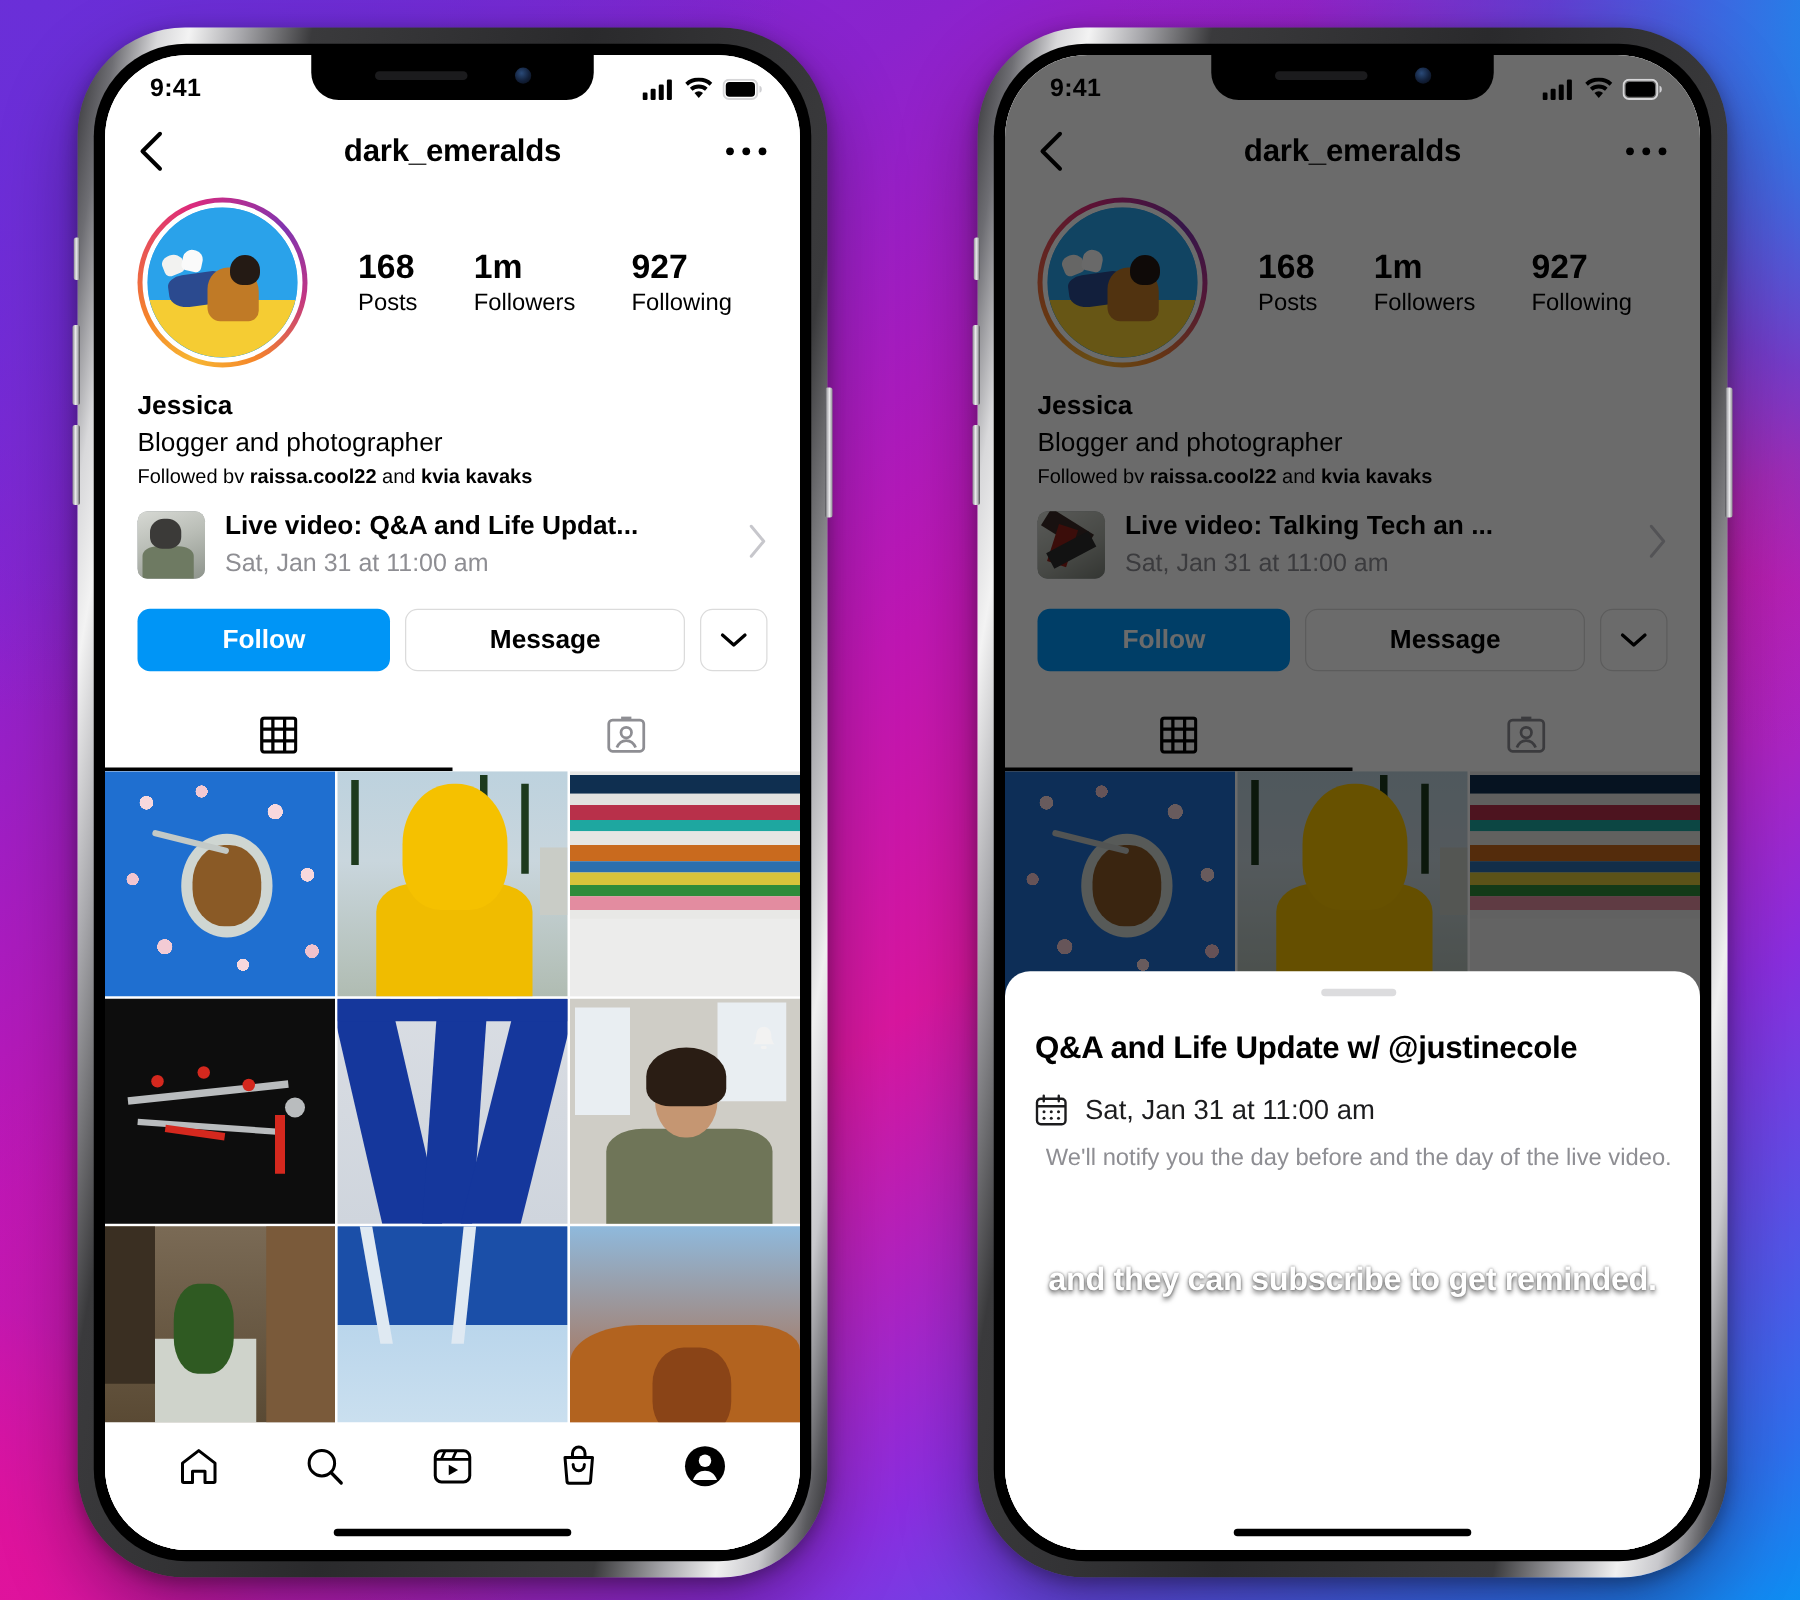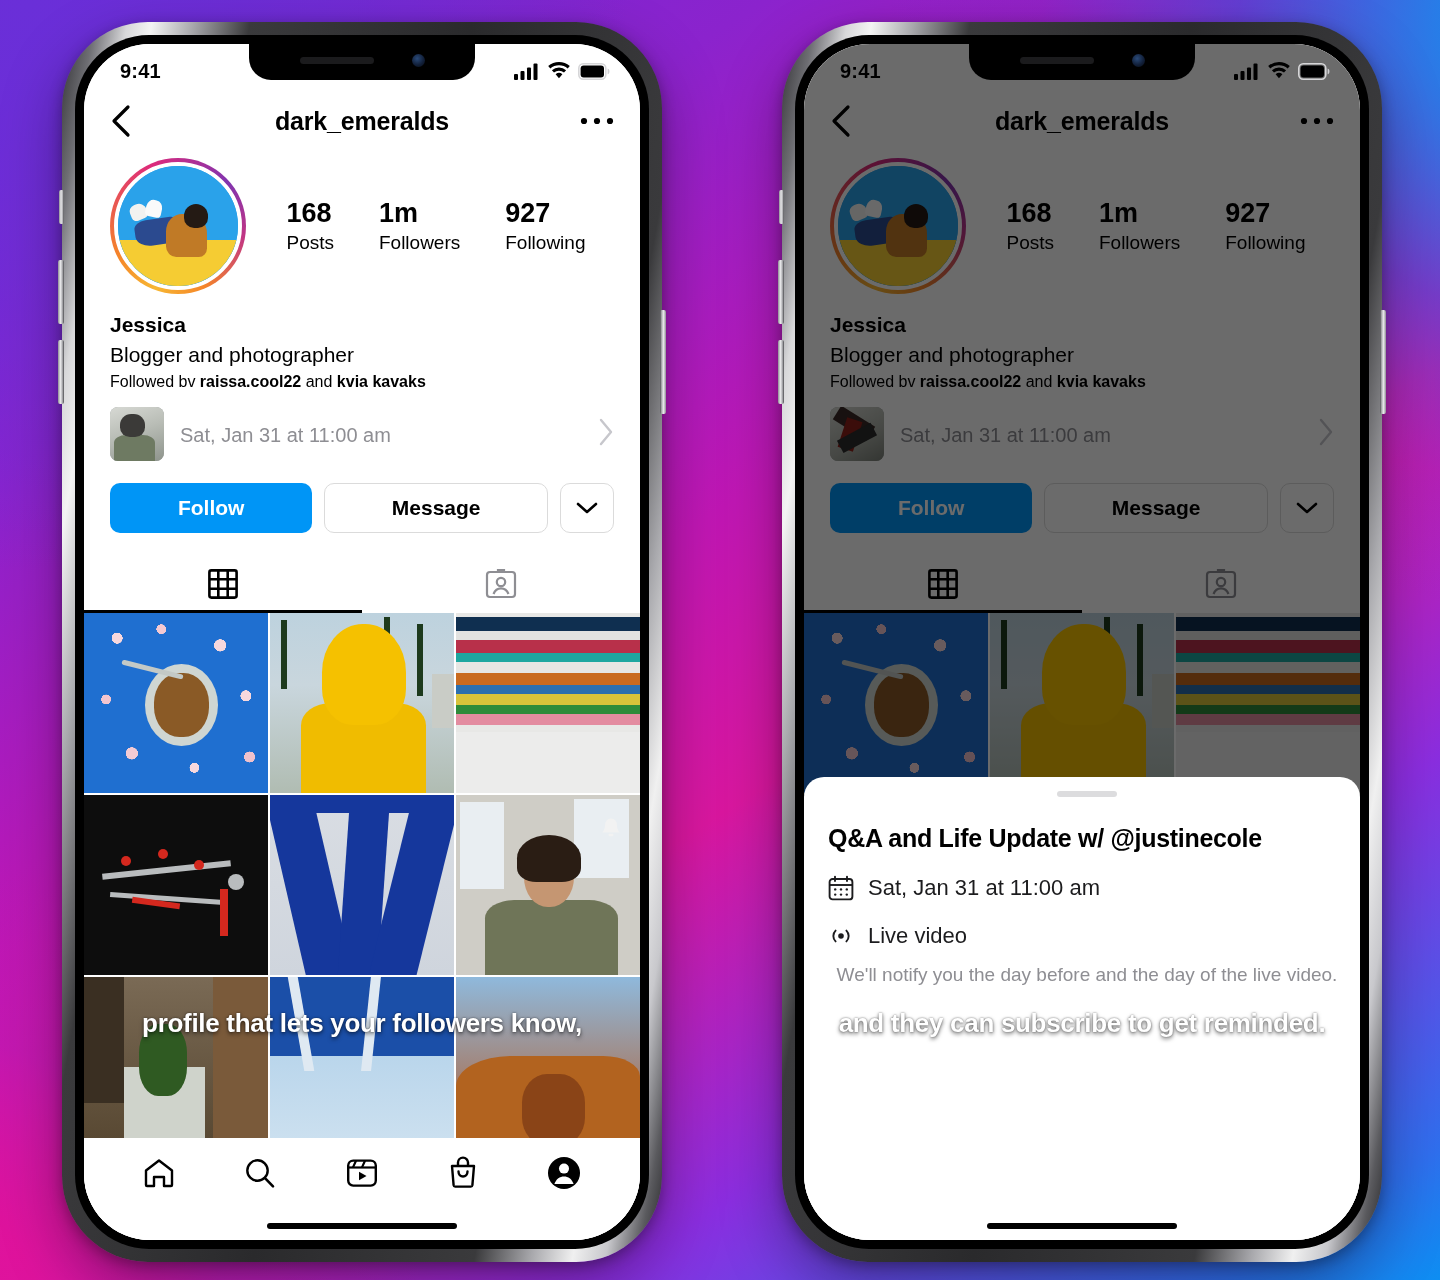--- a/index.html
+++ b/index.html
@@ -336,20 +336,21 @@
           <div class="followed"><span>Followed bv </span><b>raissa.cool22</b><span> and </span><b>kvia  kavaks</b></div>
         </div>
 
         <div class="live-row">
           <div class="live-thumb">
             <div class="lt-a"></div>
               <div class="lt-c"></div>
               <div class="lt-b"></div>
           </div>
           <div class="live-text">
+            <div class="live-title">Live video: Q&amp;A and Life Updat...</div>
             <div class="live-when">Sat, Jan 31 at 11:00 am</div>
           </div>
           <div class="live-chev">
             <svg width="16" height="28" viewBox="0 0 16 28">
               <path d="M3 2 13 14 3 26" fill="none" stroke="#c7c7cc" stroke-width="2.4" stroke-linecap="round" stroke-linejoin="round"></path>
             </svg>
           </div>
         </div>
 
         <div class="actions">
@@ -449,21 +450,20 @@
             <div style="position:absolute;left:0;top:0;right:0;height:44%;background:#1b4fa8;"></div>
             <div style="position:absolute;left:14%;top:0;width:10px;height:52%;background:#dfe9f2;transform:skewX(10deg);"></div>
             <div style="position:absolute;left:52%;top:0;width:10px;height:52%;background:#dfe9f2;transform:skewX(-6deg);"></div>
           </div>
           <div class="cell c9">
             <div style="position:absolute;left:0;bottom:0;right:0;height:56%;background:#b2631f;border-radius:30% 20% 0 0;"></div>
             <div style="position:absolute;left:36%;bottom:6%;width:34%;height:40%;background:#8a4417;border-radius:40%;"></div>
           </div>
         </div>
 
-        <div class="caption">profile that lets your followers know,</div>
 
         <div class="tabbar">
           <div>
             <svg width="34" height="34" viewBox="0 0 34 34">
               <path d="M4 14.5 17 4.5l13 10V29a1 1 0 0 1-1 1h-7v-9h-10v9H5a1 1 0 0 1-1-1Z" fill="none" stroke="#000" stroke-width="2.4" stroke-linejoin="round"></path>
             </svg>
           </div>
           <div>
             <svg width="34" height="34" viewBox="0 0 34 34">
               <circle cx="14.5" cy="14.5" r="10.2" fill="none" stroke="#000" stroke-width="2.4"></circle>
@@ -589,20 +589,21 @@
         </div>
 
         <div class="live-row">
           <div class="live-thumb">
             <div class="lt-r1"></div>
               <div class="lt-r2"></div>
               <div class="lt-r4"></div>
               <div class="lt-r3"></div>
           </div>
           <div class="live-text">
+            <div class="live-title">Live video: Talking Tech an ...</div>
             <div class="live-when">Sat, Jan 31 at 11:00 am</div>
           </div>
           <div class="live-chev">
             <svg width="16" height="28" viewBox="0 0 16 28">
               <path d="M3 2 13 14 3 26" fill="none" stroke="#c7c7cc" stroke-width="2.4" stroke-linecap="round" stroke-linejoin="round"></path>
             </svg>
           </div>
         </div>
 
         <div class="actions">
@@ -689,27 +690,20 @@
             <path d="M7 1.6v4.4M19 1.6v4.4" stroke="#1c1c1e" stroke-width="1.9" stroke-linecap="round"></path>
             <circle cx="7.2" cy="14.4" r="1.2" fill="#1c1c1e"></circle>
               <circle cx="13" cy="14.4" r="1.2" fill="#1c1c1e"></circle>
               <circle cx="18.8" cy="14.4" r="1.2" fill="#1c1c1e"></circle>
             <circle cx="7.2" cy="19.6" r="1.2" fill="#1c1c1e"></circle>
               <circle cx="13" cy="19.6" r="1.2" fill="#1c1c1e"></circle>
               <circle cx="18.8" cy="19.6" r="1.2" fill="#1c1c1e"></circle>
           </svg>
           <span>Sat, Jan 31 at 11:00 am</span>
         </div>
-        <div class="meta">
-          <svg width="26" height="26" viewBox="0 0 26 26">
-            <circle cx="13" cy="13" r="2.8" fill="#1c1c1e"></circle>
-            <path d="M7.6 7.6a7.6 7.6 0 0 0 0 10.8M18.4 7.6a7.6 7.6 0 0 1 0 10.8" fill="none" stroke="#1c1c1e" stroke-width="1.9" stroke-linecap="round"></path>
-          </svg>
-          <span>Live video</span>
-        </div>
         <div class="note">We'll notify you the day before and the day of the live video.</div>
         <div class="home-ind2">
             <div class="bar"></div>
           </div>
       </div>
 
       <div class="caption" style="z-index:30;">and they can subscribe to get reminded.</div>
 
       <div class="notch">
         <div class="speaker"></div>

